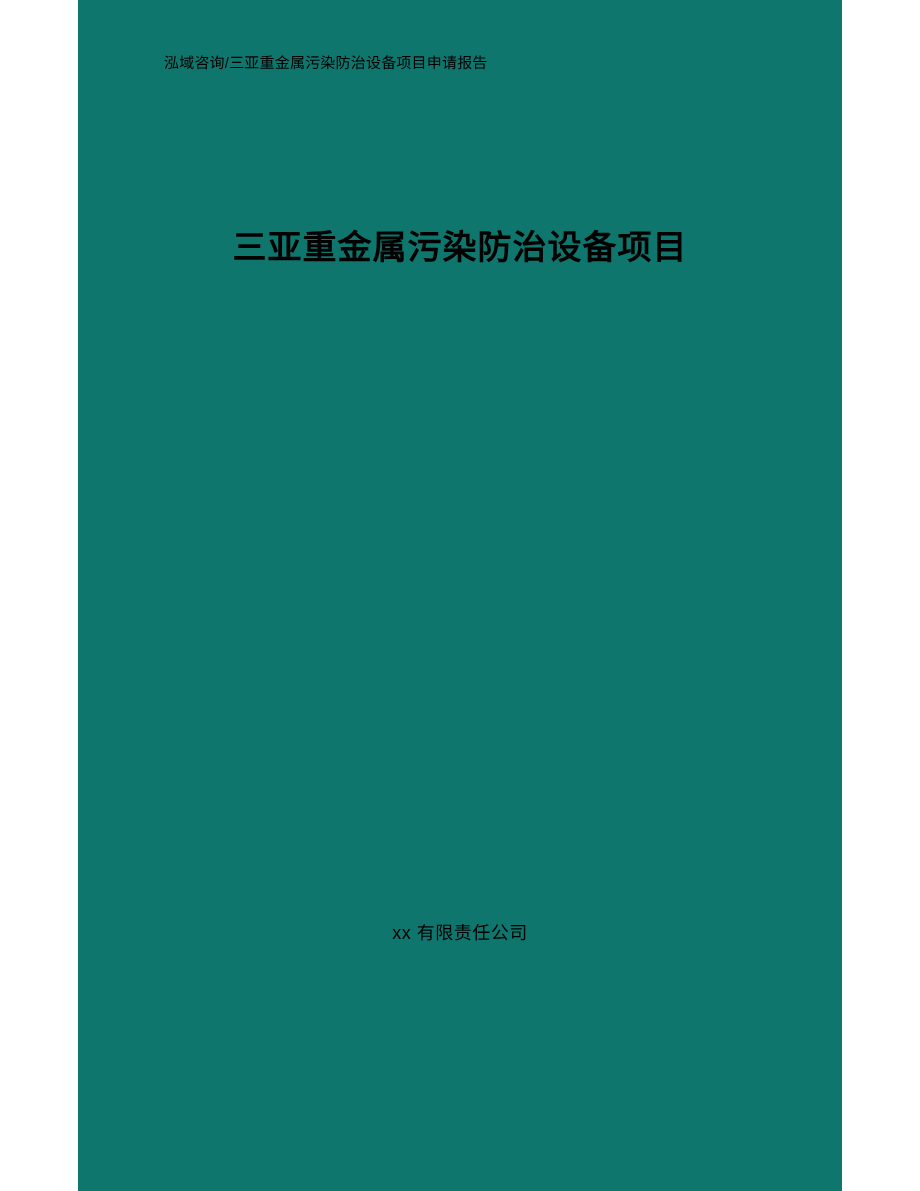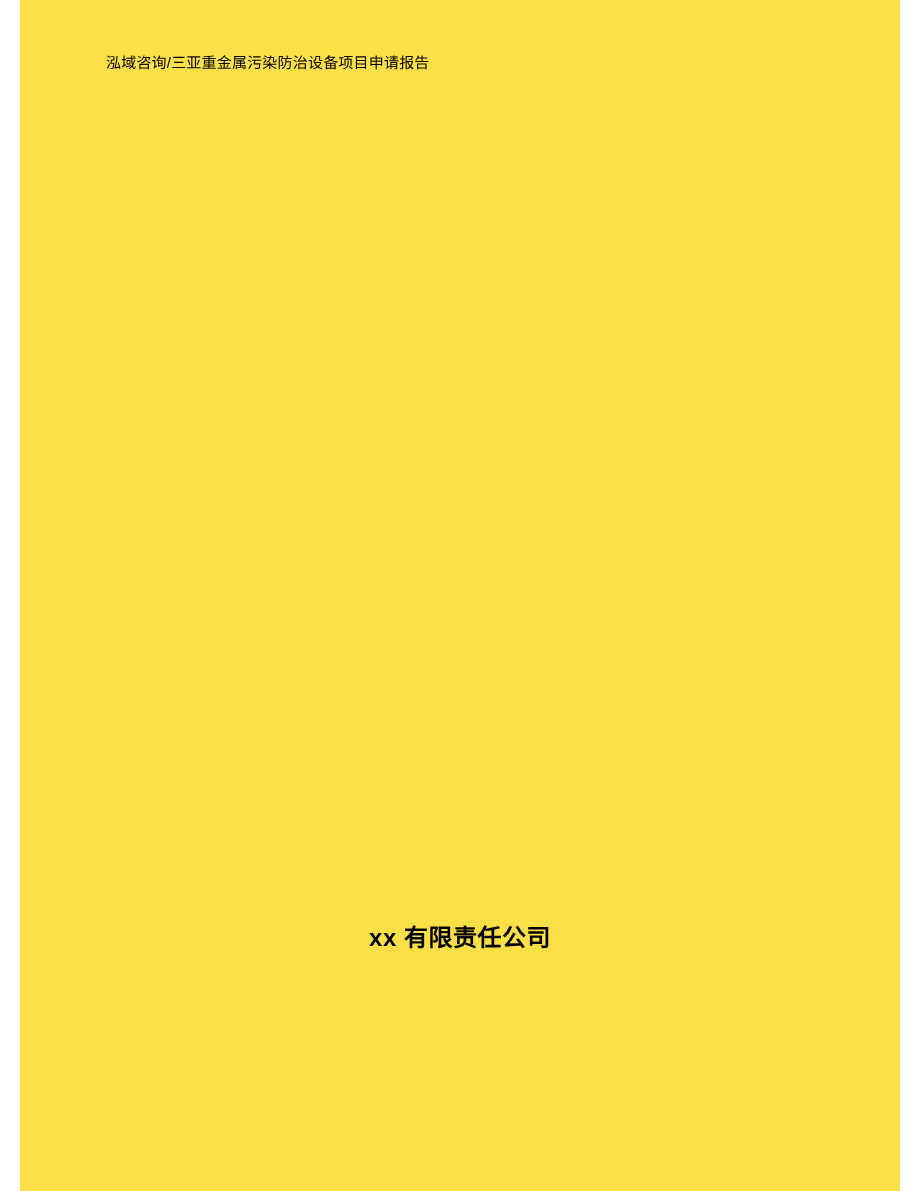--- a/index.html
+++ b/index.html
@@ -7,24 +7,24 @@
     margin: 0;
     padding: 0;
     background: #ffffff;
   }
   body {
     font-family: "Liberation Sans", "DejaVu Sans", sans-serif;
     color: #000000;
   }
   .page {
     position: relative;
-    width: 880px;
+    width: 764px;
     height: 1191px;
     margin: 0 auto;
-    background: #fde047;
+    background: #0f766e;
     overflow: hidden;
     box-sizing: border-box;
   }
   .doc-header {
     position: absolute;
     top: 52px;
     left: 86px;
     right: 86px;
     font-size: 15px;
     line-height: 1.4;
@@ -48,33 +48,34 @@
     color: #000000;
   }
   .company-block {
     position: absolute;
     top: 918px;
     left: 86px;
     right: 86px;
     text-align: center;
   }
   .company-name {
-    font-size: 24px;
-    font-weight: 700;
+    font-size: 18px;
+    font-weight: 400;
     letter-spacing: 0.5px;
     color: #000000;
   }
 </style>
 </head>
 <body>
 
 <div class="page">
 
   <div class="doc-header">泓域咨询/三亚重金属污染防治设备项目申请报告</div>
 
   <div class="title-block">
+    <div class="title-line">三亚重金属污染防治设备项目</div>
   </div>
 
   <div class="company-block">
     <div class="company-name">xx 有限责任公司</div>
   </div>
 
 </div>
 
 </body></html>

